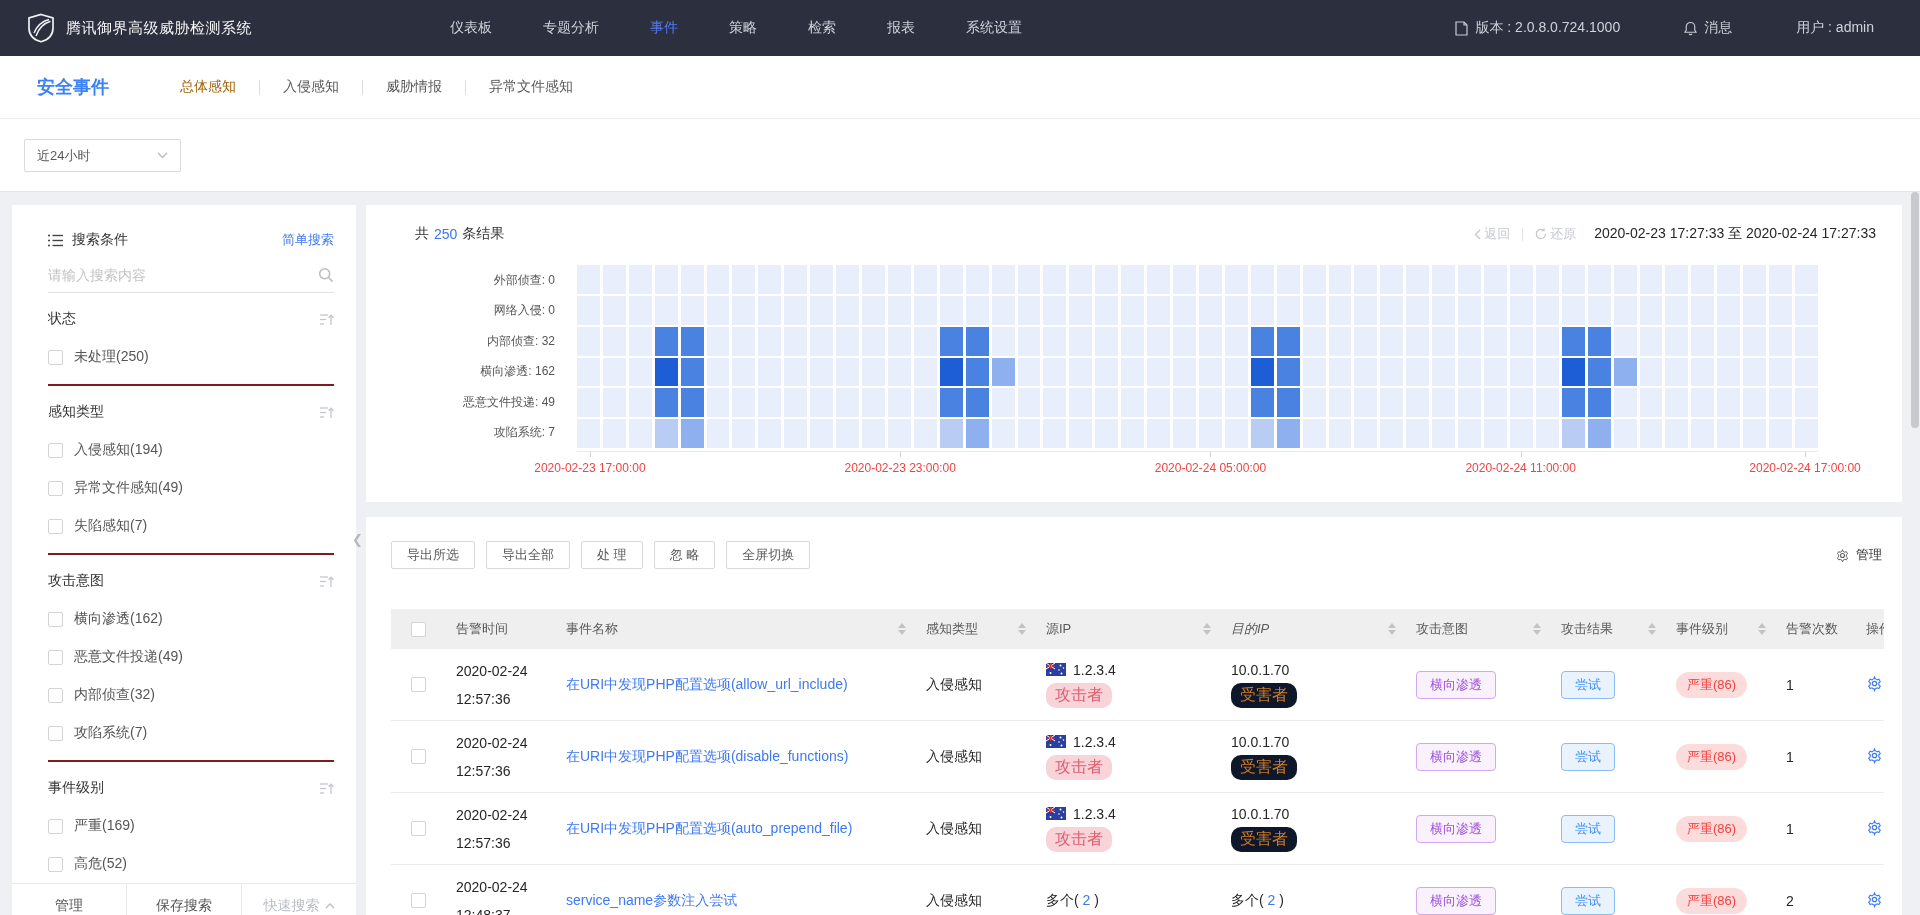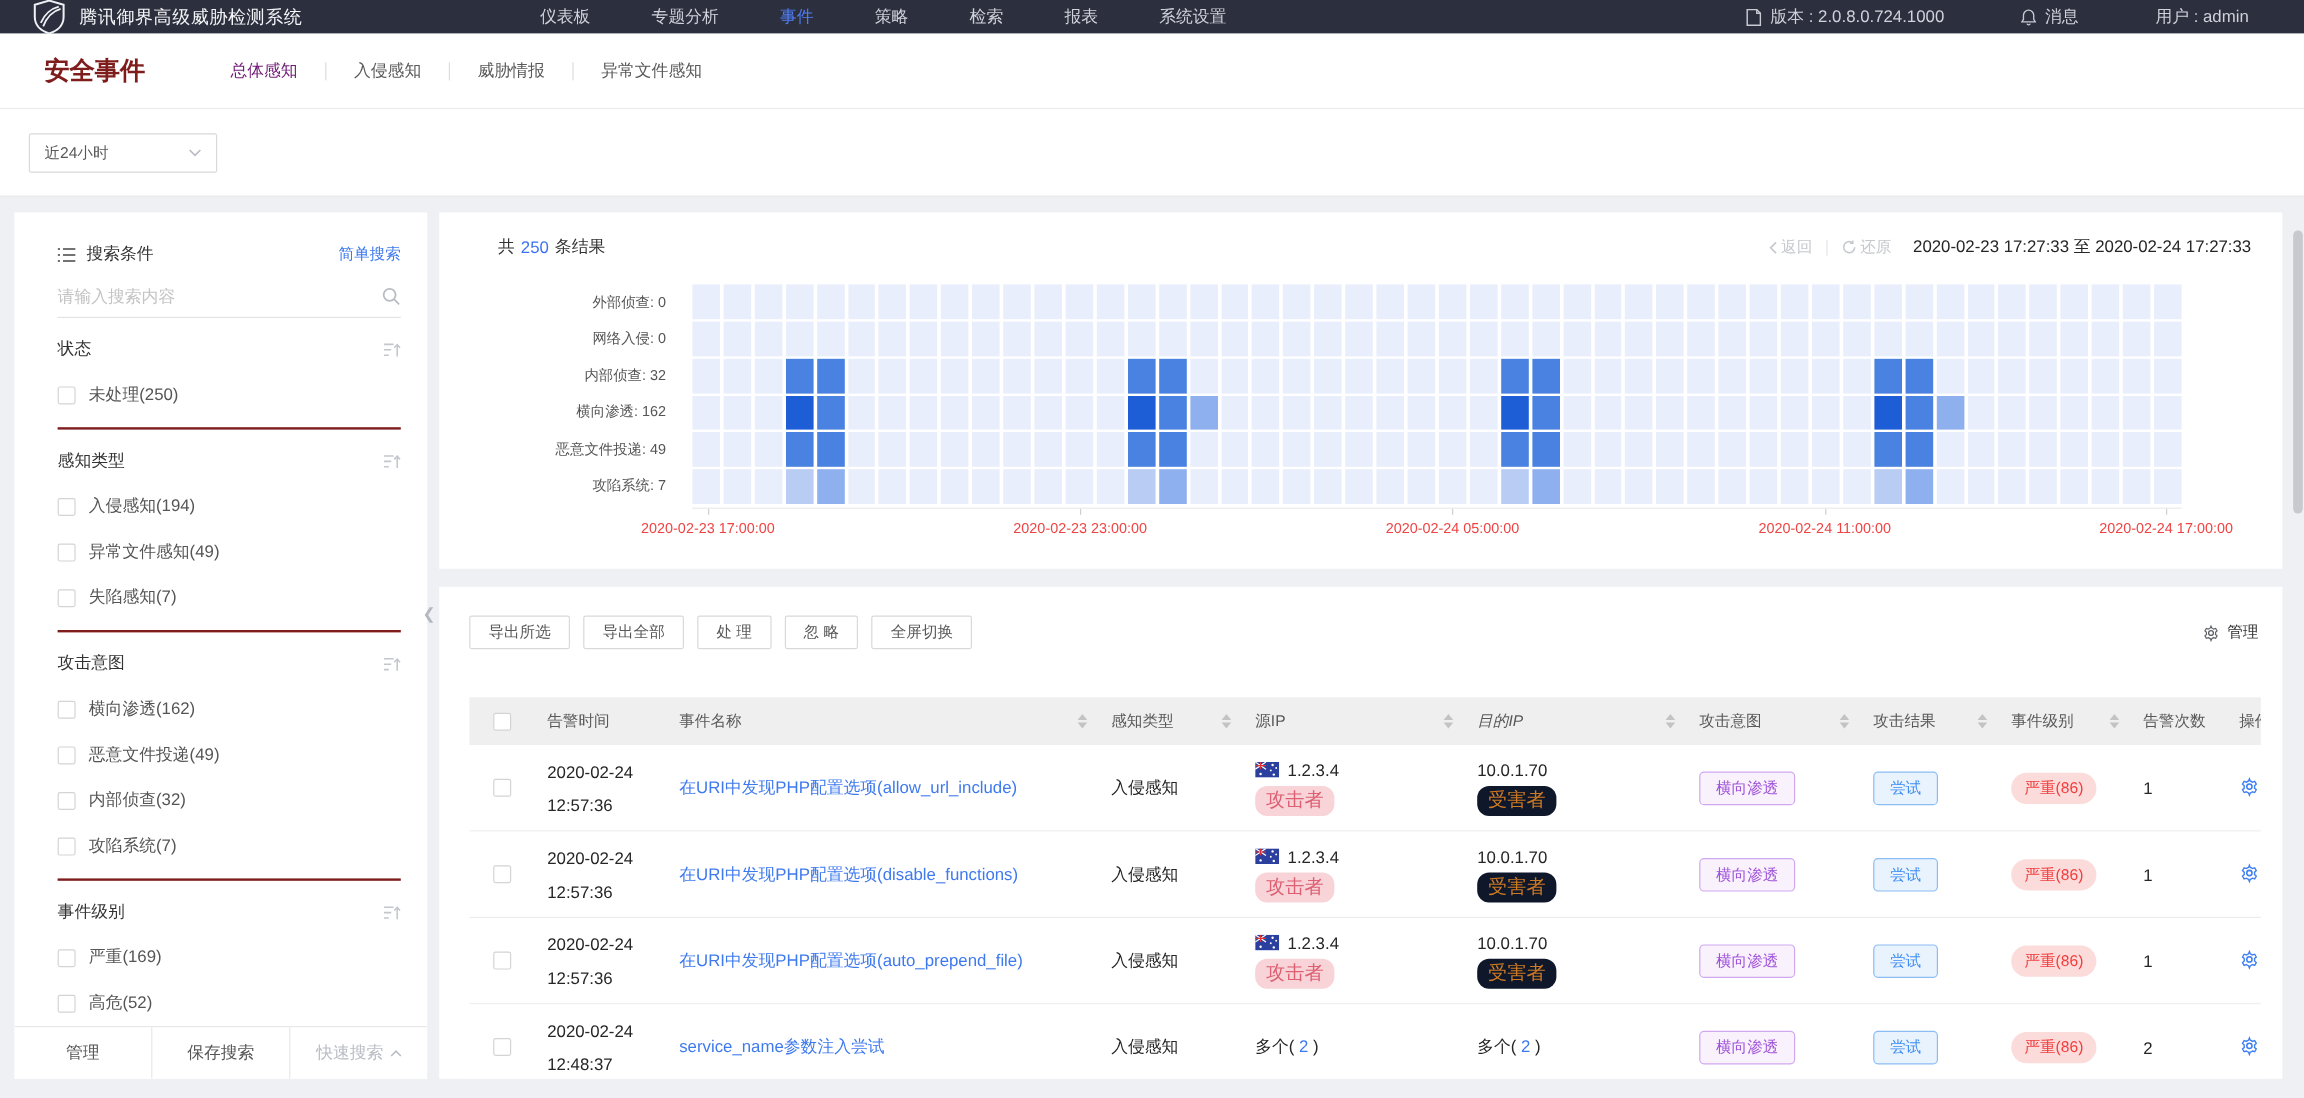--- a/index.html
+++ b/index.html
@@ -1,34 +1,34 @@
 <!DOCTYPE html>
 <html><head>
 <meta charset="utf-8">
 <style>
   * { margin:0; padding:0; box-sizing:border-box; }
   html,body { width:1920px; height:915px; overflow:hidden; background:#eef0f3;
     font-family:"Liberation Sans","DejaVu Sans",sans-serif; }
 
   
-  .topnav { height:28px; background:#2c2f3d; display:flex; align-items:center; color:#d6d8df; font-size:14px; }
+  .topnav { height:56px; background:#2c2f3d; display:flex; align-items:center; color:#d6d8df; font-size:14px; }
   .brand { display:flex; align-items:center; gap:11px; margin-left:27px; }
   .brand .title { color:#f4f5f7; font-size:15px; letter-spacing:.5px; }
   .nav-menu { display:flex; gap:51px; margin-left:198px; }
   .nav-menu .item { cursor:pointer; color:#cfd2da; }
   .nav-menu .item.active { color:#4f7df2; }
   .nav-right { margin-left:auto; display:flex; align-items:center; gap:64px; margin-right:46px; color:#cfd2da; }
   .nav-right .nr { display:flex; align-items:center; gap:7px; }
 
   
   .tabbar { height:63px; background:#fff; display:flex; align-items:center; border-bottom:1px solid #ebebeb; }
-  .page-title { margin-left:37px; font-size:21px; font-weight:700; color:#7f1d1d;text-align:right; }
+  .page-title { margin-left:37px; font-size:18px; font-weight:700; color:#3b82f6;text-align:right; }
   .tabs { display:flex; align-items:center; margin-left:48px; font-size:14px; color:#595959; }
   .tabs .tab { padding:3px 23px; cursor:pointer; }
-  .tabs .tab.active { color:#701a75; }
+  .tabs .tab.active { color:#a16207; }
   .tabs .sep { width:1px; height:15px; background:#dcdcdc; }
 
   
   .filterbar { height:73px; background:#fff; border-bottom:1px solid #e6e6e6; position:relative; }
   .select { position:absolute; left:24px; top:20px; width:157px; height:33px; border:1px solid #d9d9d9; border-radius:2px;
     background:#fff; display:flex; align-items:center; padding:0 12px; color:#595959; font-size:13px; cursor:pointer; }
   .select .chev { margin-left:auto; }
 
   
   .content { position:relative; height:735px; }

